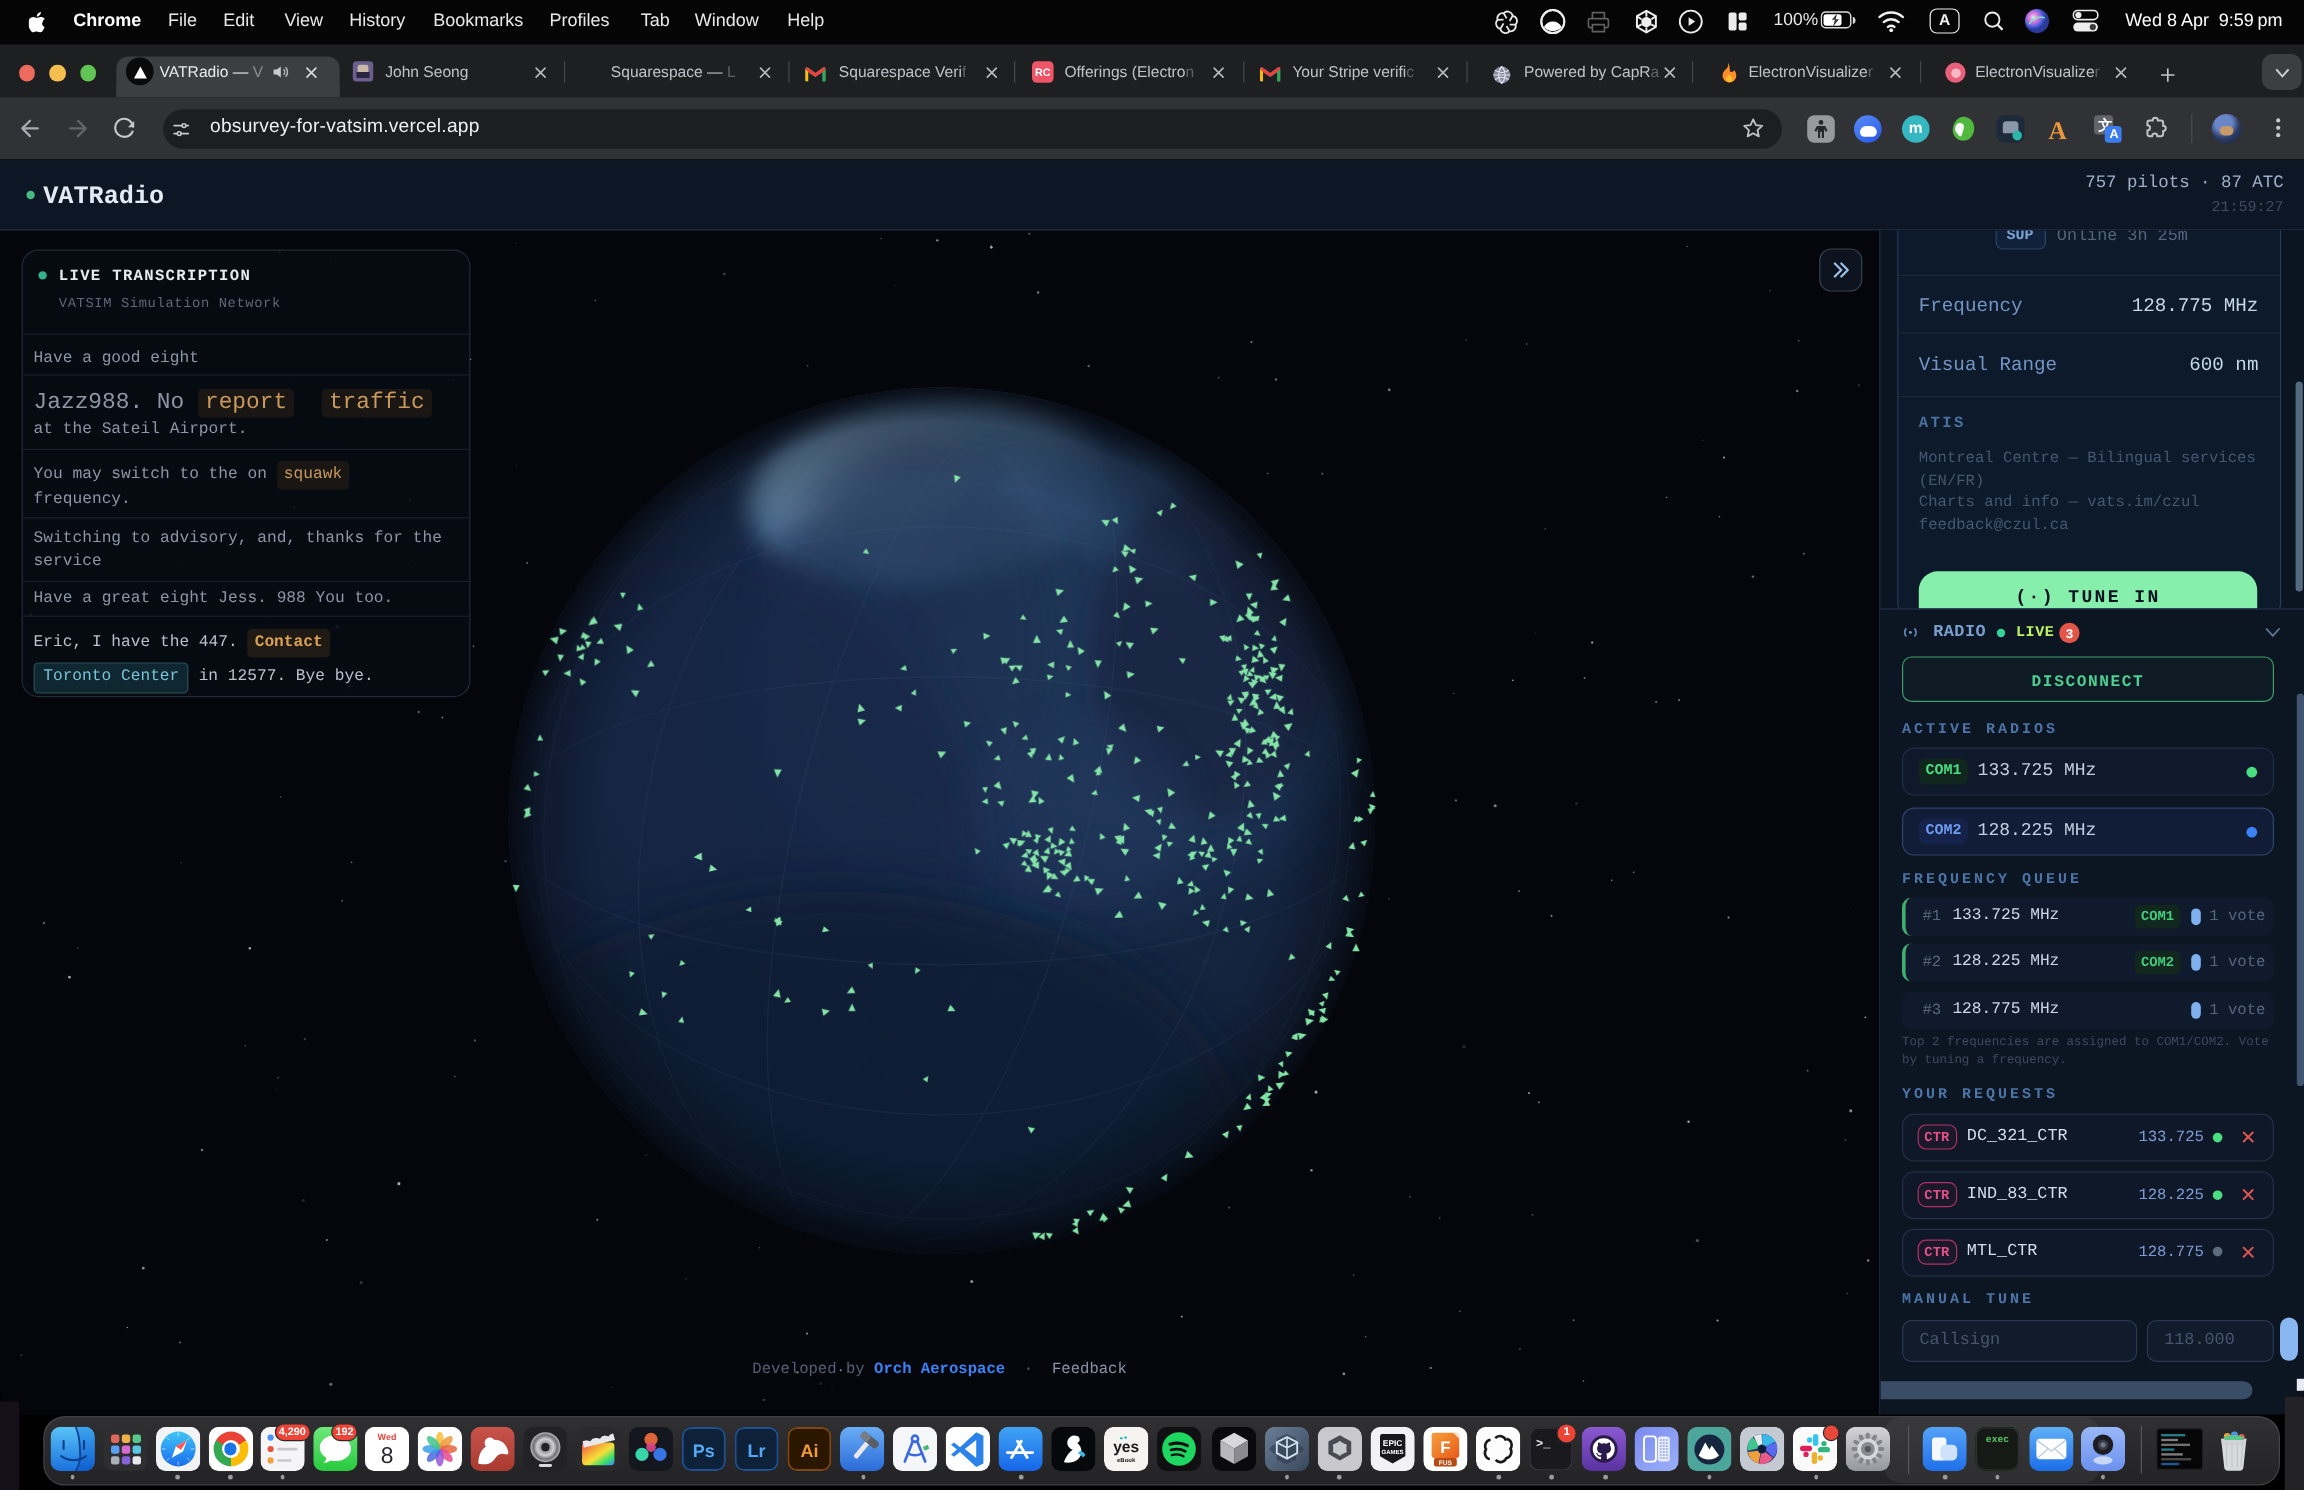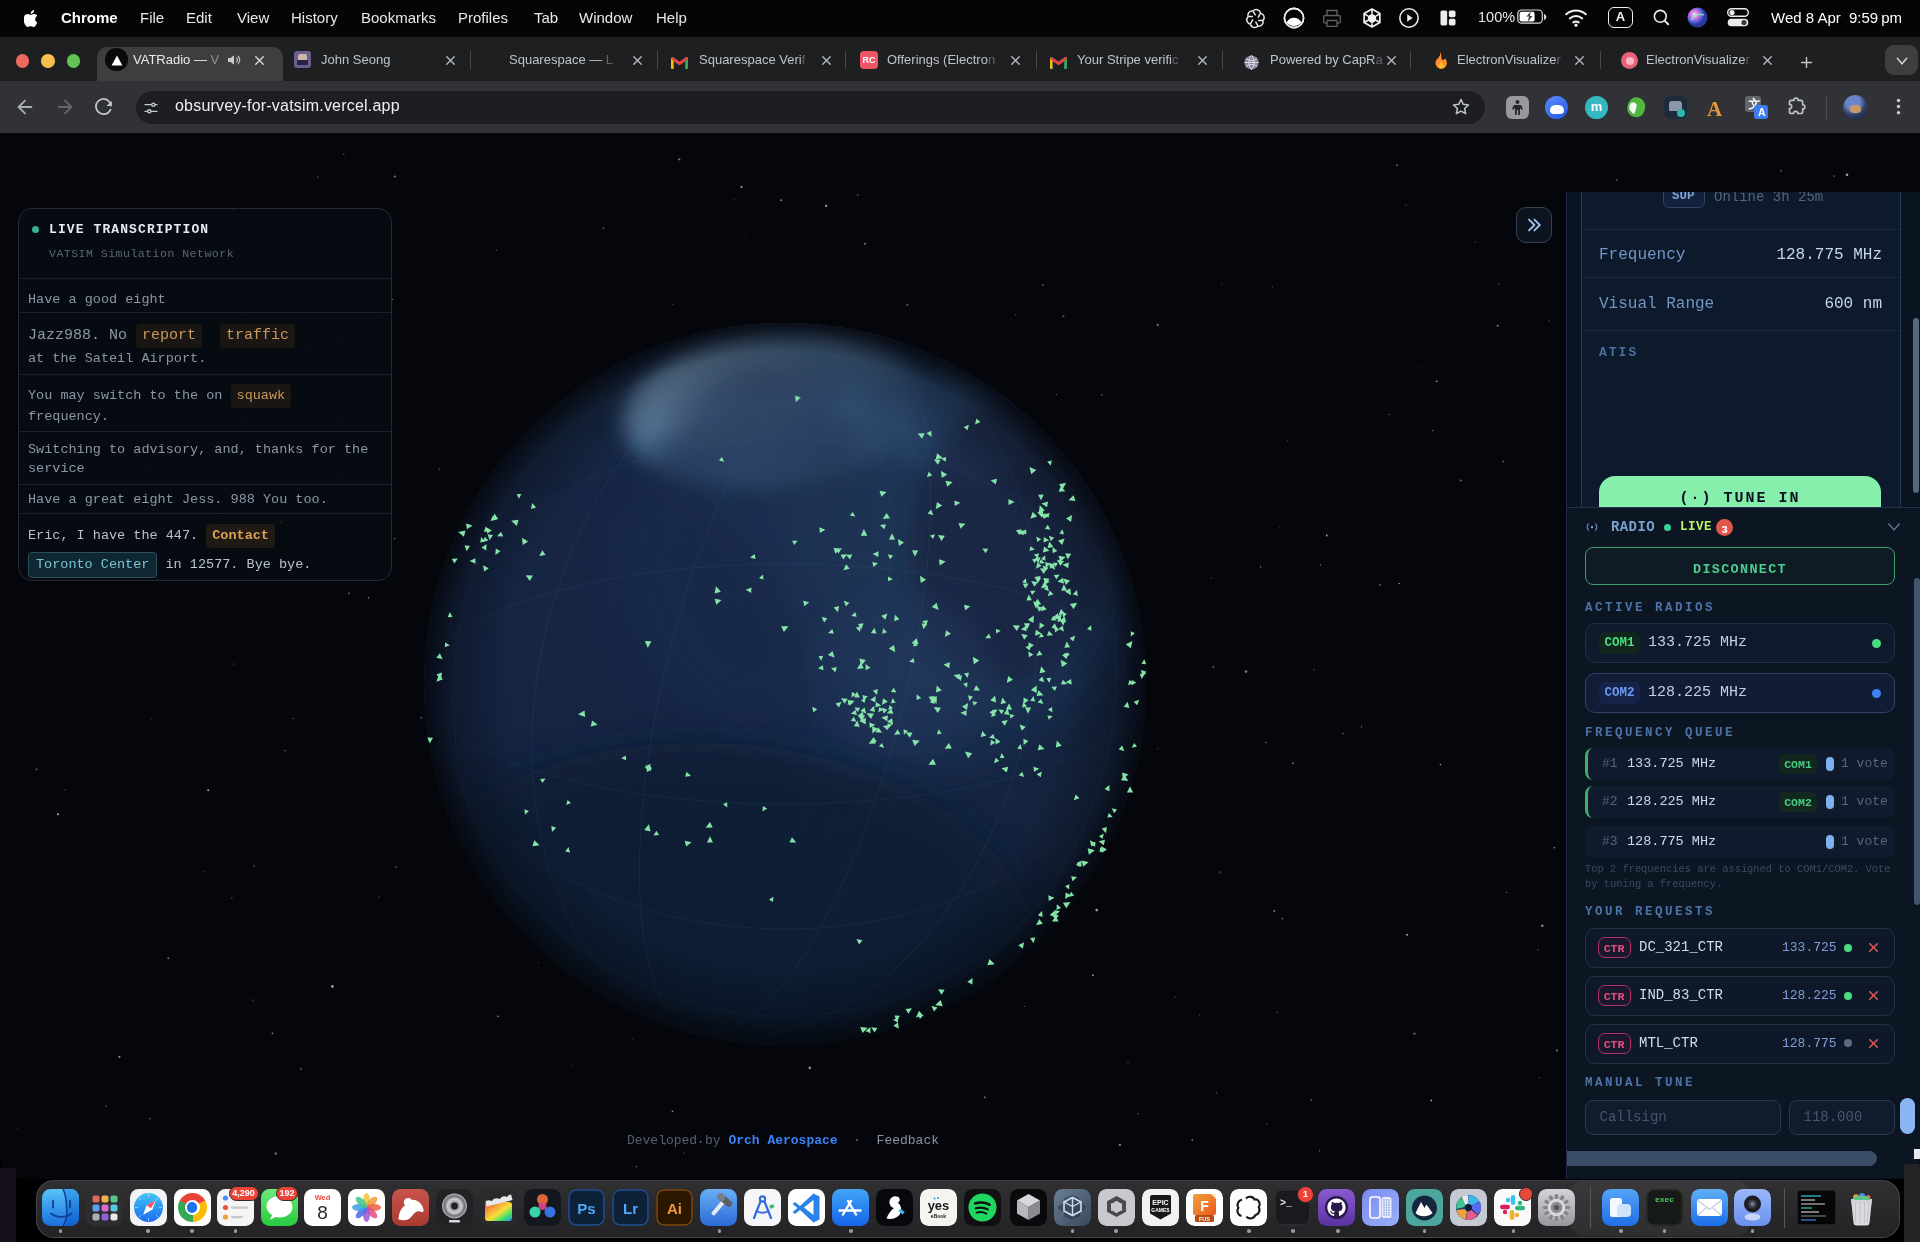--- a/index.html
+++ b/index.html
@@ -904,28 +904,34 @@
         <use href="#m" transform="translate(710 707) rotate(1) scale(1.07)"></use>
         <use href="#m" transform="translate(797 266) rotate(199) scale(1.05)"></use>
         <use href="#m" transform="translate(568 717) rotate(11) scale(0.88)"></use>
         <use href="#m" transform="translate(543 647) rotate(57) scale(0.85)"></use>
         <use href="#m" transform="translate(859 808) rotate(308) scale(0.97)"></use>
         <use href="#m" transform="translate(717 457) rotate(345) scale(1.16)"></use>
         <use href="#m" transform="translate(553 696) rotate(199) scale(0.91)"></use>
       </g>
 </svg>
 
+<div id="appheader">
+ <span class="abs" style="left:21.5px;top:26px;width:7px;height:7px;border-radius:50%;background:#4ab87f"></span>
+ <span class="abs mono" style="left:36px;top:20px;font-size:21px;font-weight:bold;color:#e4eaf4">VATRadio</span>
+ <span class="abs mono" style="right:17px;top:12px;font-size:14.5px;color:#9db0cb">757 pilots · 87 ATC</span>
+ <span class="abs mono" style="right:17px;top:33px;font-size:12.5px;color:#3e4b64">21:59:27</span>
+</div>
 <div class="abs" style="left:18px;top:75px;width:374px;height:373px;background:rgba(7,11,18,.9);border:1px solid #222a39;border-radius:14px"></div>
 <span class="abs" style="left:31.5px;top:93px;width:7px;height:7px;border-radius:50%;background:#35b18d"></span>
 <span class="abs mono" style="left:49px;top:89px;font-size:13px;font-weight:bold;letter-spacing:1.1px;color:#e6ebf2">LIVE TRANSCRIPTION</span>
 <span class="abs mono" style="left:49px;top:113.5px;font-size:11.5px;color:#5d6878;letter-spacing:.5px">VATSIM Simulation Network</span>
 <div class="abs" style="left:19px;top:145px;width:372px;height:1px;background:#19202d"></div>
 <div class="abs mono" style="left:28px;top:156.5px;height:19px;line-height:19px;font-size:13.5px;color:#8d96a6;white-space:nowrap">Have a good eight</div>
 <div class="abs" style="left:19px;top:179.39999999999998px;width:372px;height:1px;background:#19202d"></div>
-<div class="abs mono" style="left:28px;top:190.5px;height:19px;line-height:19px;font-size:15px;color:#8d96a6;white-space:nowrap">Jazz988. No <span class="chip" style="background:rgba(156,106,38,.13);color:#c9985c;padding:2px 6px 3px;">report</span> &nbsp;<span class="chip" style="background:rgba(156,106,38,.13);color:#c9985c;padding:2px 6px 3px;">traffic</span></div>
+<div class="abs mono" style="left:28px;top:190.5px;height:19px;line-height:19px;font-size:19px;color:#8d96a6;white-space:nowrap">Jazz988. No <span class="chip" style="background:rgba(156,106,38,.13);color:#c9985c;padding:2px 6px 3px;">report</span> &nbsp;<span class="chip" style="background:rgba(156,106,38,.13);color:#c9985c;padding:2px 6px 3px;">traffic</span></div>
 <div class="abs mono" style="left:28px;top:215.5px;height:19px;line-height:19px;font-size:13.5px;color:#8d96a6;white-space:nowrap">at the Sateil Airport.</div>
 <div class="abs" style="left:19px;top:241.3px;width:372px;height:1px;background:#19202d"></div>
 <div class="abs mono" style="left:28px;top:250.5px;height:19px;line-height:19px;font-size:13.5px;color:#8d96a6;white-space:nowrap">You may switch to the on <span class="chip" style="background:rgba(156,106,38,.13);color:#c9985c;padding:2px 6px 3px;">squawk</span></div>
 <div class="abs mono" style="left:28px;top:273.5px;height:19px;line-height:19px;font-size:13.5px;color:#8d96a6;white-space:nowrap">frequency.</div>
 <div class="abs" style="left:19px;top:298.4px;width:372px;height:1px;background:#19202d"></div>
 <div class="abs mono" style="left:28px;top:306.5px;height:19px;line-height:19px;font-size:13.5px;color:#8d96a6;white-space:nowrap">Switching to advisory, and, thanks for the</div>
 <div class="abs mono" style="left:28px;top:326.0px;height:19px;line-height:19px;font-size:13.5px;color:#8d96a6;white-space:nowrap">service</div>
 <div class="abs" style="left:19px;top:350.5px;width:372px;height:1px;background:#19202d"></div>
 <div class="abs mono" style="left:28px;top:356.5px;height:19px;line-height:19px;font-size:13.5px;color:#8d96a6;white-space:nowrap">Have a great eight Jess. 988 You too.</div>
 <div class="abs" style="left:19px;top:380px;width:372px;height:1px;background:#19202d"></div>
@@ -945,20 +951,21 @@
         <span class="abs mono" style="left:90px;top:20px;font-size:12.5px;font-weight:bold;color:#7ba3d4">SUP</span>
         <span class="abs mono" style="left:132px;top:20px;font-size:14px;color:#55647c">Online 3h 25m</span>
         <div class="abs" style="left:0;top:60px;width:320px;height:1px;background:#1b2940"></div>
         <span class="abs mono" style="left:17px;top:77px;font-size:16px;color:#7395c4">Frequency</span>
         <span class="abs mono" style="right:18px;top:77px;font-size:16px;color:#c6d5ec">128.775 MHz</span>
         <div class="abs" style="left:0;top:108px;width:320px;height:1px;background:#1b2940"></div>
         <span class="abs mono" style="left:17px;top:126px;font-size:16px;color:#7395c4">Visual Range</span>
         <span class="abs mono" style="right:18px;top:126px;font-size:16px;color:#c6d5ec">600 nm</span>
         <div class="abs" style="left:0;top:161px;width:320px;height:1px;background:#1b2940"></div>
         <span class="abs mono" style="left:17px;top:176px;font-size:13px;font-weight:bold;letter-spacing:2px;color:#49709f">ATIS</span>
+        <div class="abs mono" style="left:17px;top:204px;width:296px;font-size:13px;line-height:18.5px;color:#475671">Montreal Centre — Bilingual services (EN/FR)<br>Charts and info — vats.im/czul<br>feedback@czul.ca</div>
         <div class="abs" style="left:17px;top:307px;width:282px;height:48px;background:#86efac;border-radius:16px;text-align:center"><span class="mono" style="font-size:15px;font-weight:bold;letter-spacing:2px;color:#0a1322;line-height:46px">(·) TUNE IN</span></div>
       </div>
       <div class="abs" style="left:346px;top:126px;width:6px;height:175px;border-radius:3px;background:#54687e"></div>
       <div class="abs" style="left:0;top:315px;width:354px;height:671px;background:#0c1522;border-top:1px solid #223250"></div>
       <svg class="abs" style="left:16px;top:327px" width="18" height="16" viewBox="0 0 24 20">
         <g fill="none" stroke="#6f9ad0" stroke-width="1.8">
           <circle cx="12" cy="10" r="1.6" fill="#6f9ad0" stroke="none"></circle>
           <path d="M7.5 5.5a6.5 6.5 0 0 0 0 9M16.5 5.5a6.5 6.5 0 0 1 0 9" opacity=".9"></path>
         </g>
       </svg>

